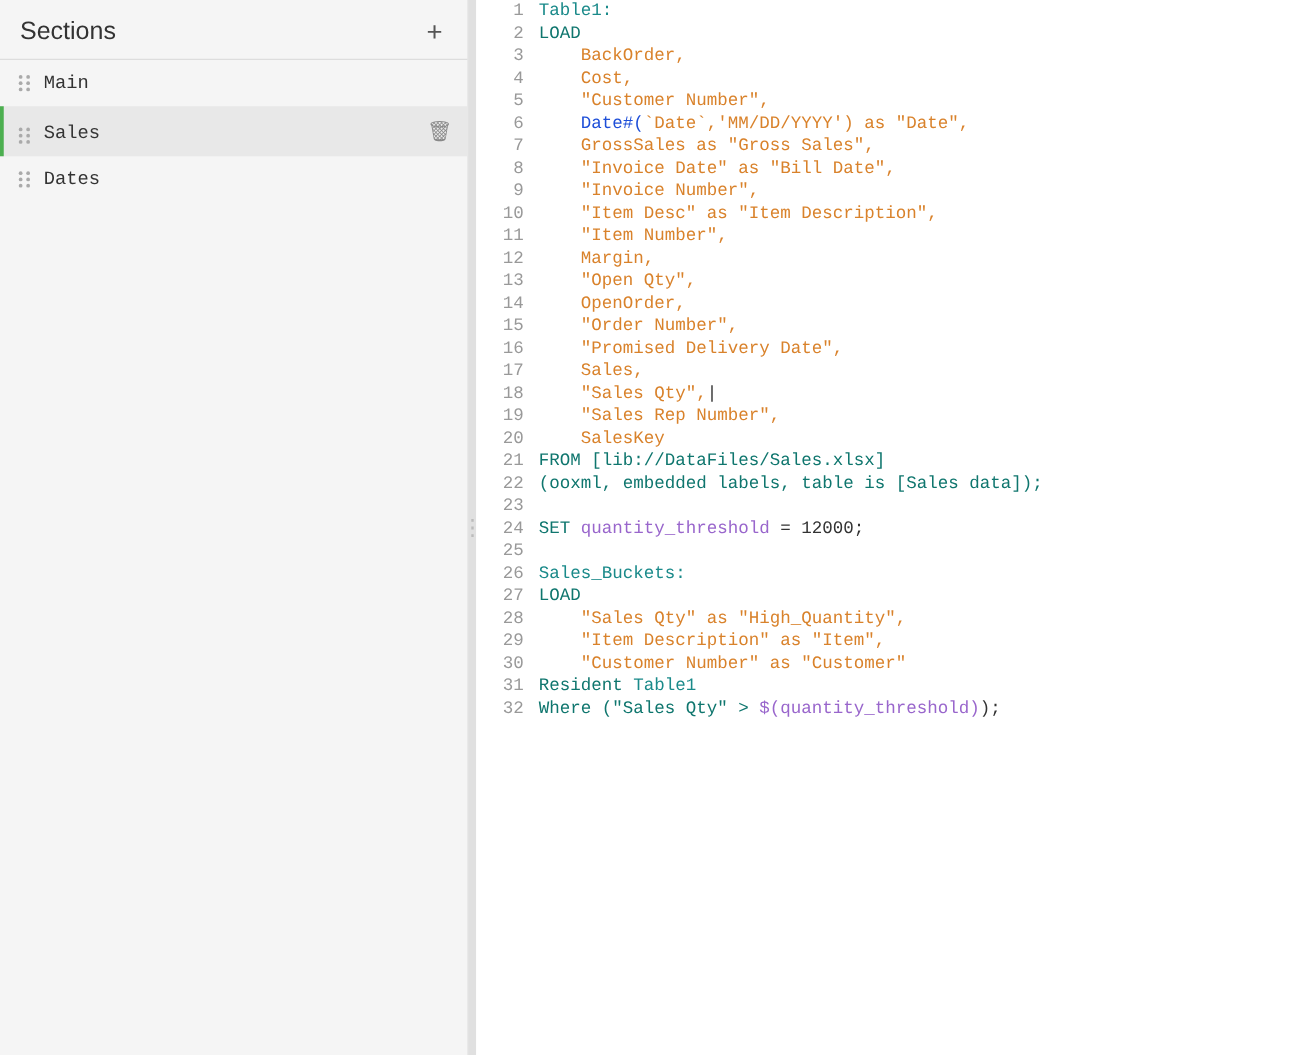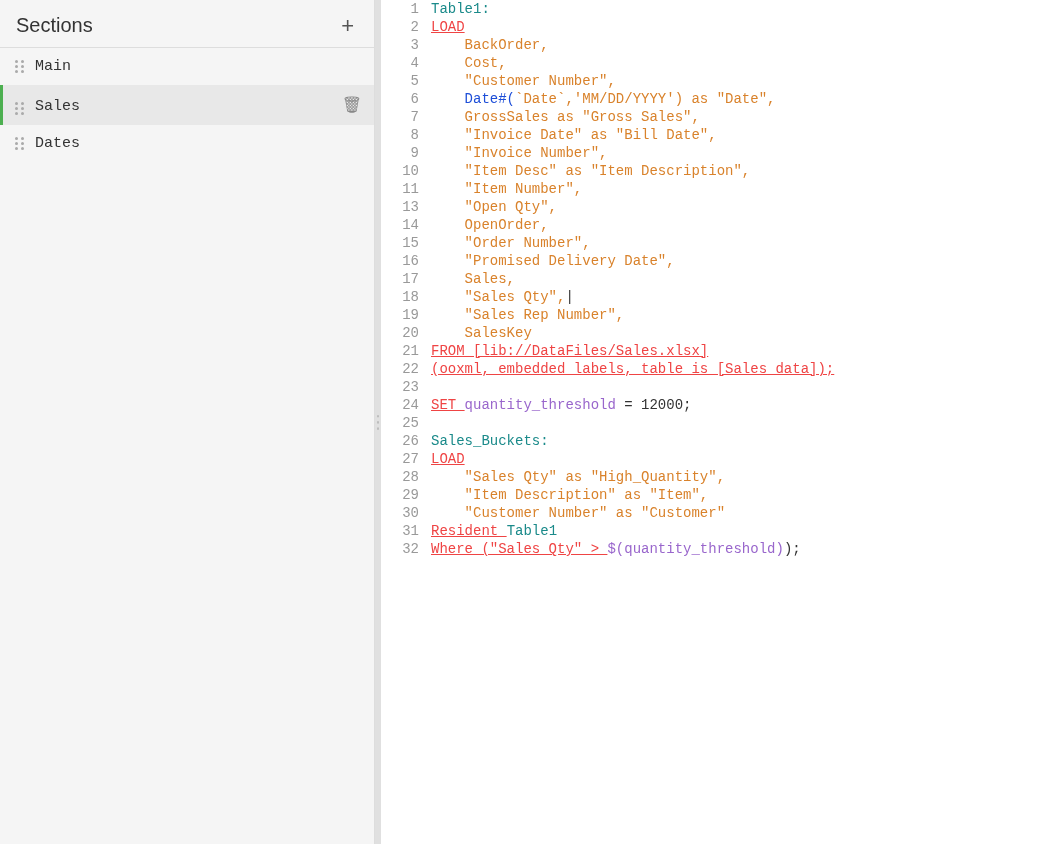--- a/index.html
+++ b/index.html
@@ -144,21 +144,21 @@
       display: table-cell;
       padding: 1px 0;
       font-size: 14px;
       white-space: pre;
       vertical-align: top;
       margin-left: 16px;
     }
 
     
     .c-orange { color: #d9822b; }   
-    .c-blue { color: #ef4444; text-decoration: underline; }     
+    .c-blue { color: #0f766e; }     
     .c-purple { color: #9966cc; }   
     .c-green { color: #1d4ed8; }    
     .c-dark { color: #333; }        
     .c-teal { color: #1a8a8a; }
   </style>
 </head>
 <body>
 
 <div id="sidebar">
   <div id="sidebar-header">
@@ -256,20 +256,24 @@
       </div>
       <div class="code-line">
         <div class="line-number">10</div>
         <div class="line-content"><span class="c-orange">    "Item Desc" as "Item Description",</span></div>
       </div>
       <div class="code-line">
         <div class="line-number">11</div>
         <div class="line-content"><span class="c-orange">    "Item Number",</span></div>
       </div>
       <div class="code-line">
+        <div class="line-number">12</div>
+        <div class="line-content"><span class="c-orange">    Margin,</span></div>
+      </div>
+      <div class="code-line">
         <div class="line-number">13</div>
         <div class="line-content"><span class="c-orange">    "Open Qty",</span></div>
       </div>
       <div class="code-line">
         <div class="line-number">14</div>
         <div class="line-content"><span class="c-orange">    OpenOrder,</span></div>
       </div>
       <div class="code-line">
         <div class="line-number">15</div>
         <div class="line-content"><span class="c-orange">    "Order Number",</span></div>

